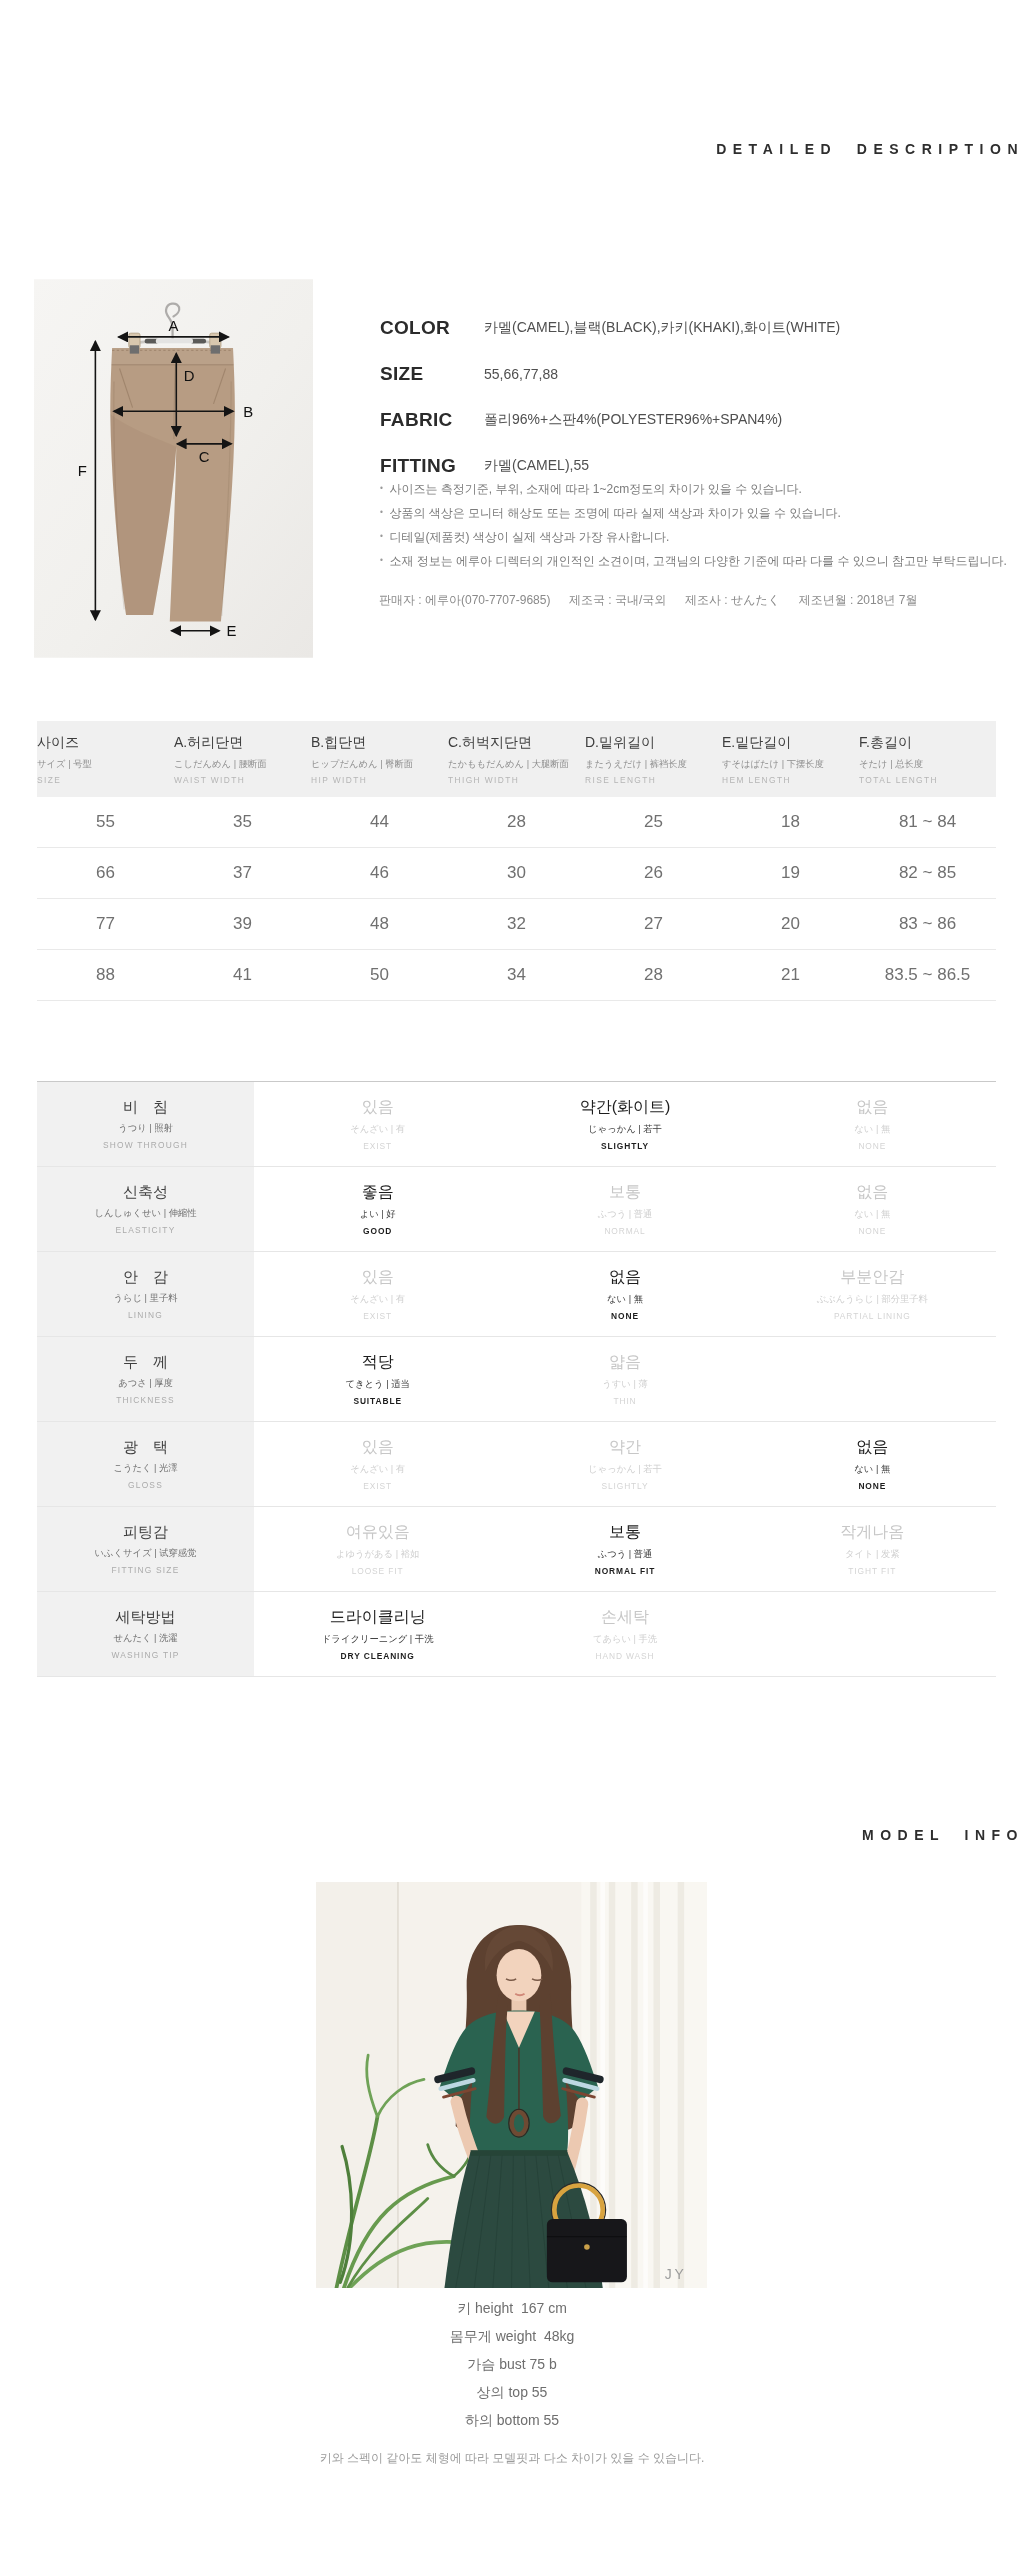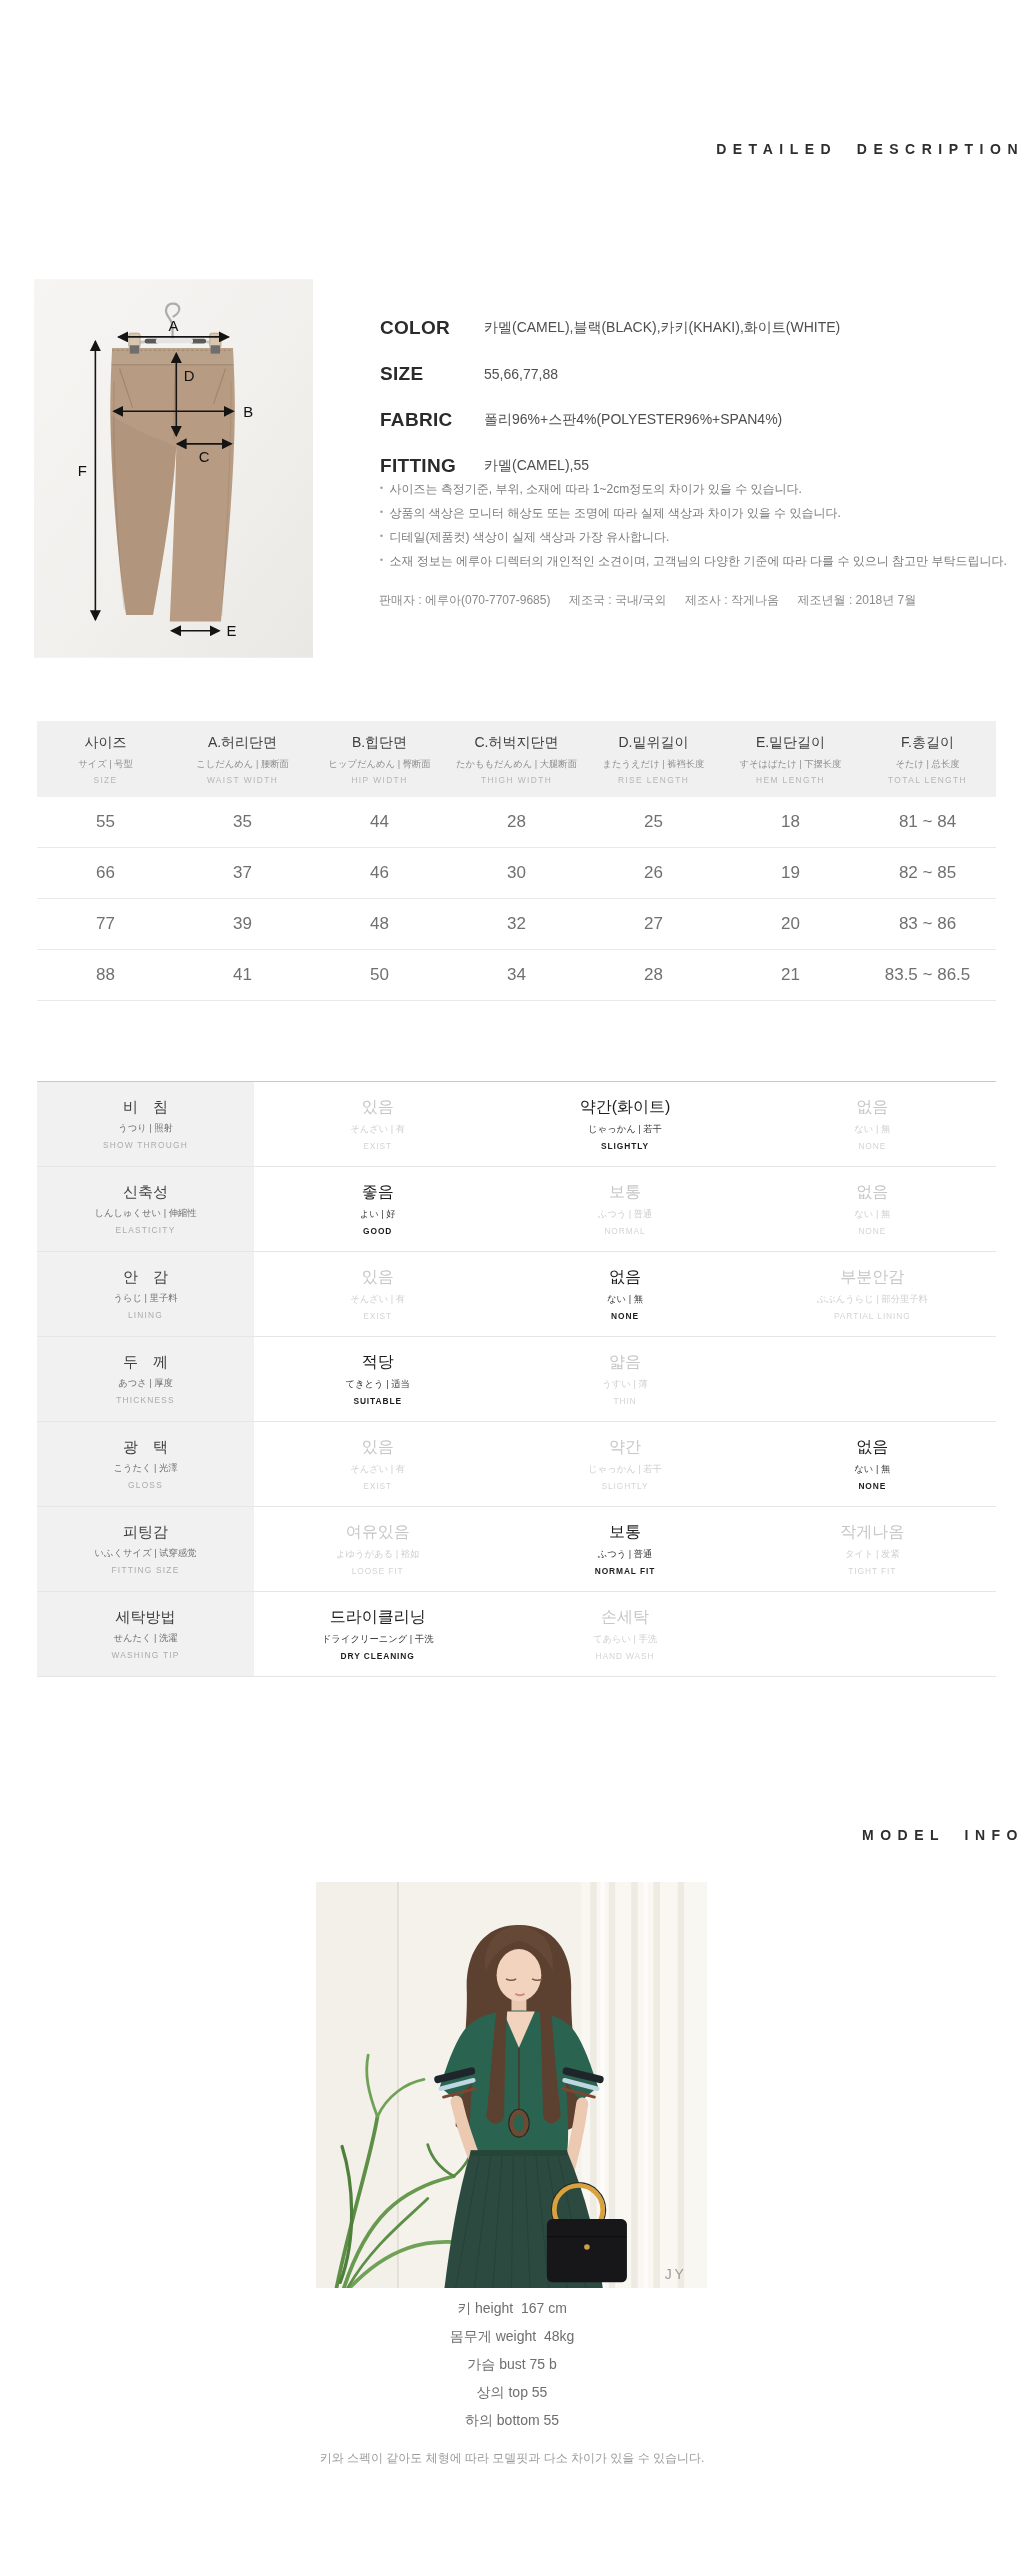--- a/index.html
+++ b/index.html
@@ -24,21 +24,21 @@
   .notes{position:absolute;left:380px;top:477px;width:633px;}
   .note-line{font-size:12px;color:#7b7b7b;line-height:23px;white-space:nowrap;}
   .note-line::before{content:"•";font-size:8.4px;color:#9a9a9a;margin-right:6.5px;vertical-align:1.9px;}
 
   .seller{position:absolute;left:379px;top:592px;font-size:12px;color:#8a8a8a;white-space:nowrap;}
   .seller span{margin-right:18.6px;}
 
   
   .size-table{position:absolute;left:37px;top:721px;width:959px;}
   .st-header{display:grid;grid-template-columns:repeat(7,1fr);background:#f0f0f0;padding:13px 0 12px;}
-  .st-h-cell{text-align:center;}
+  .st-h-cell{text-align:left;}
   .st-ko{font-size:14px;color:#3d3d3d;}
   .st-sub{font-size:9.3px;color:#8e8e8e;margin-top:5.6px;}
   .st-en{font-size:8.4px;color:#b5b5b5;letter-spacing:1.4px;margin-top:4.7px;}
   .st-row{display:grid;grid-template-columns:repeat(7,1fr);height:50px;align-items:center;border-bottom:0.9px solid #e9e9e9;}
   .st-cell{text-align:center;font-size:17px;color:#707070;}
 
   
   .attr-table{position:absolute;left:37px;top:1081px;width:959px;border-top:0.9px solid #c9c9c9;}
   .attr-row{display:grid;grid-template-columns:217px 1fr 1fr 1fr;height:84px;border-bottom:0.9px solid #e6e6e6;}
   .attr-label{background:#f1f1f1;display:flex;flex-direction:column;justify-content:center;align-items:center;}
@@ -152,21 +152,21 @@
       </div>
     </div>
 
   <div class="notes">
       <div class="note-line">사이즈는 측정기준, 부위, 소재에 따라 1~2cm정도의 차이가 있을 수 있습니다.</div>
       <div class="note-line">상품의 색상은 모니터 해상도 또는 조명에 따라 실제 색상과 차이가 있을 수 있습니다.</div>
       <div class="note-line">디테일(제품컷) 색상이 실제 색상과 가장 유사합니다.</div>
       <div class="note-line">소재 정보는 에루아 디렉터의 개인적인 소견이며, 고객님의 다양한 기준에 따라 다를 수 있으니 참고만 부탁드립니다.</div>
     </div>
 
-  <div class="seller"><span>판매자 : 에루아(070-7707-9685)</span><span>제조국 : 국내/국외</span><span>제조사 : 작게나옴</span><span>제조년월 : 2018년 7월</span></div>
+  <div class="seller"><span>판매자 : 에루아(070-7707-9685)</span><span>제조국 : 국내/국외</span><span>제조사 : せんたく</span><span>제조년월 : 2018년 7월</span></div>
 
   <div class="size-table">
     <div class="st-header">
         <div class="st-h-cell">
           <div class="st-ko">사이즈</div>
           <div class="st-sub">サイズ | 号型</div>
           <div class="st-en">SIZE</div>
         </div>
         <div class="st-h-cell">
           <div class="st-ko">A.허리단면</div>

